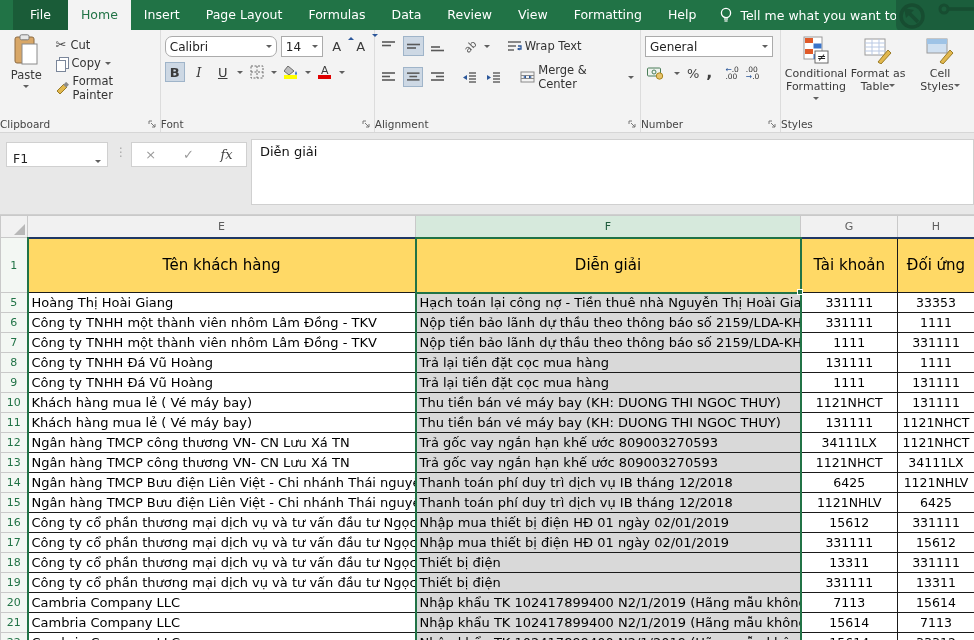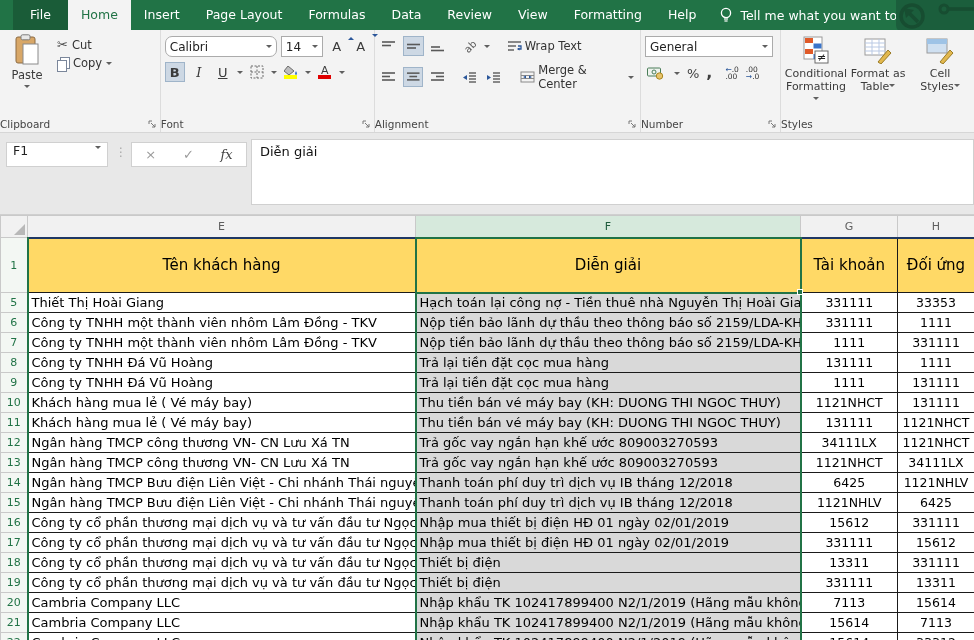--- a/index.html
+++ b/index.html
@@ -52,21 +52,21 @@
   .pct{font-size:13px;color:#3f3f3f;}
   .comma{font-size:16px;font-weight:bold;color:#3f3f3f;line-height:10px;}
 
   
   .style-big{display:flex;flex-direction:column;align-items:center;width:62px;text-align:center;font-size:11px;line-height:13px;padding-top:2px;}
   .style-big svg{margin-bottom:3px;}
 
   
   .fstrip{position:absolute;left:0;top:133px;width:974px;height:82px;background:#e8e8e8;border-bottom:1px solid #cfcfcf;}
   .namebox{position:absolute;left:6px;top:9px;width:102px;height:25px;background:#fff;border:1px solid #d0d0d0;
-    display:flex;align-items:flex-start;padding:0 6px;font-size:12.5px;color:#222;}
+    display:flex;align-items:flex-end;padding:0 6px;font-size:12.5px;color:#222;}
   .namebox .caret{margin-left:auto;}
   .dots{position:absolute;left:115px;top:12px;color:#a9a9a9;font-size:12px;}
   .fbtns{position:absolute;left:131px;top:9px;width:116px;height:25px;background:#fff;border:1px solid #d0d0d0;
     display:flex;align-items:center;justify-content:space-around;font-size:13px;color:#9b9b9b;}
   .fx{font-family:"DejaVu Serif",serif;font-style:italic;color:#444;}
   .fcontent{position:absolute;left:251px;top:6px;right:0;height:66px;background:#fff;border:1px solid #d0d0d0;
     font-size:13px;color:#111;padding:4px 8px;}
 
   
   .sheet{position:absolute;left:0;top:215px;width:974px;height:425px;overflow:hidden;background:#fff;}
@@ -142,20 +142,29 @@
       </div>
       <div>
         <div class="row btn">
           <span class="scissors">✂</span>
           <span>Cut</span>
         </div>
         <div class="row btn">
           <span class="copy-ic"></span>
           <span>Copy</span>
           <span class="caret"></span>
+        </div>
+        <div class="row btn">
+          <span>
+            <svg width="13" height="13" viewBox="0 0 13 13">
+                <path d="M1 9 L8 2 L11 5 L4 12 Z" fill="#e2b84e" stroke="#9a7b25"></path>
+                <rect x="8.2" y="0.5" width="4" height="4" transform="rotate(45 10 2.5)" fill="#8c8c8c"></rect>
+              </svg>
+          </span>
+          <span>Format Painter</span>
         </div>
       </div>
     </div>
     <div class="group-label">Clipboard</div>
     <span class="launcher">
       <svg width="9" height="9" viewBox="0 0 9 9">
           <path d="M1 4 V1 H4" fill="none" stroke="#777"></path>
           <path d="M3 3 L7 7 M7 4 V7 H4" fill="none" stroke="#777"></path>
         </svg>
     </span>
@@ -448,21 +457,21 @@
       <th class="rn">1</th>
       <td>Tên khách hàng</td>
       <td class="f1"><span>Diễn giải</span><span class="handle"></span></td>
       <td>Tài khoản</td>
       <td>Đối ứng</td>
     </tr>
     </tbody>
       <tbody>
   <tr class="datarow">
     <th class="rn">5</th>
-    <td class="ce">Thiết Thị Hoài Giang</td>
+    <td class="ce">Hoàng Thị Hoài Giang</td>
     <td class="cf">Hạch toán lại công nợ - Tiền thuê nhà Nguyễn Thị Hoài Giang</td>
     <td class="cg">331111</td>
     <td class="ch">33353</td>
   </tr>
 
   <tr class="datarow">
     <th class="rn">6</th>
     <td class="ce">Công ty TNHH một thành viên nhôm Lâm Đồng - TKV</td>
     <td class="cf">Nộp tiền bảo lãnh dự thầu theo thông báo số 2159/LDA-KHTT</td>
     <td class="cg">331111</td>

